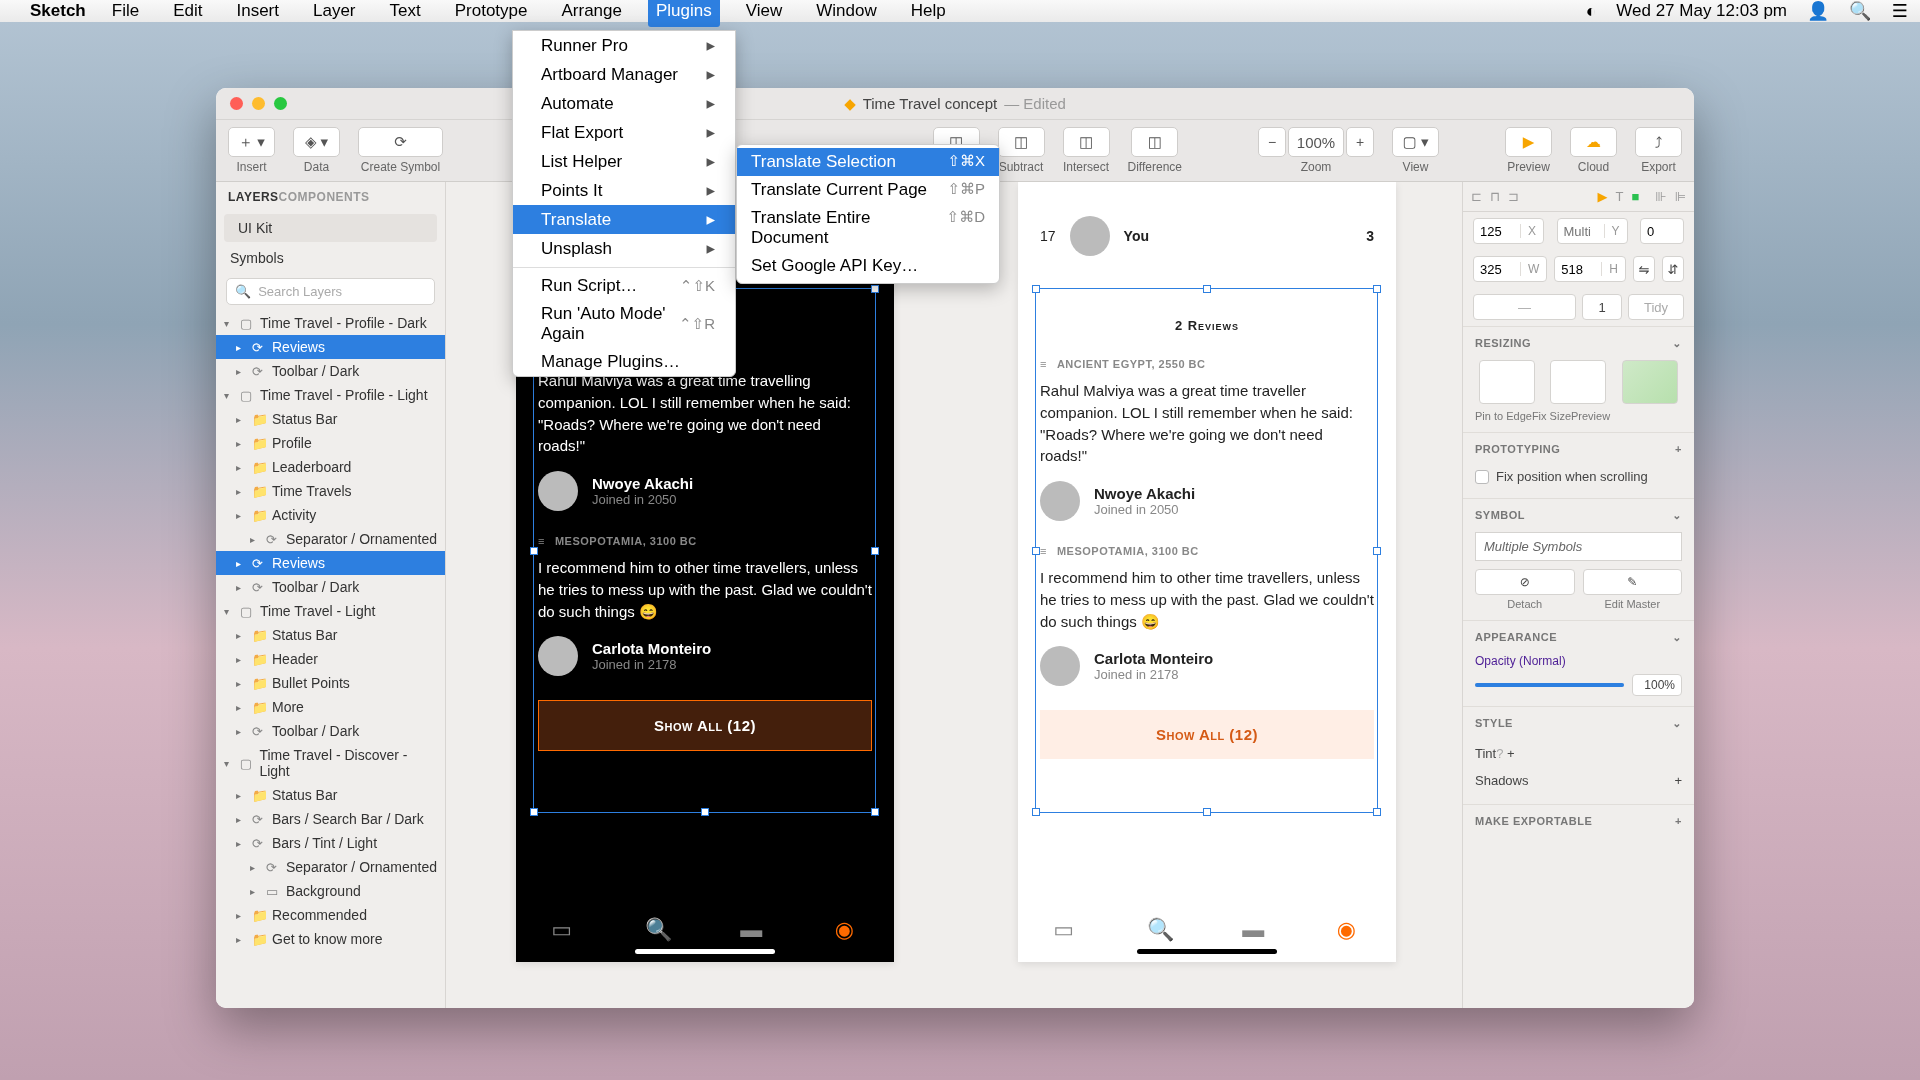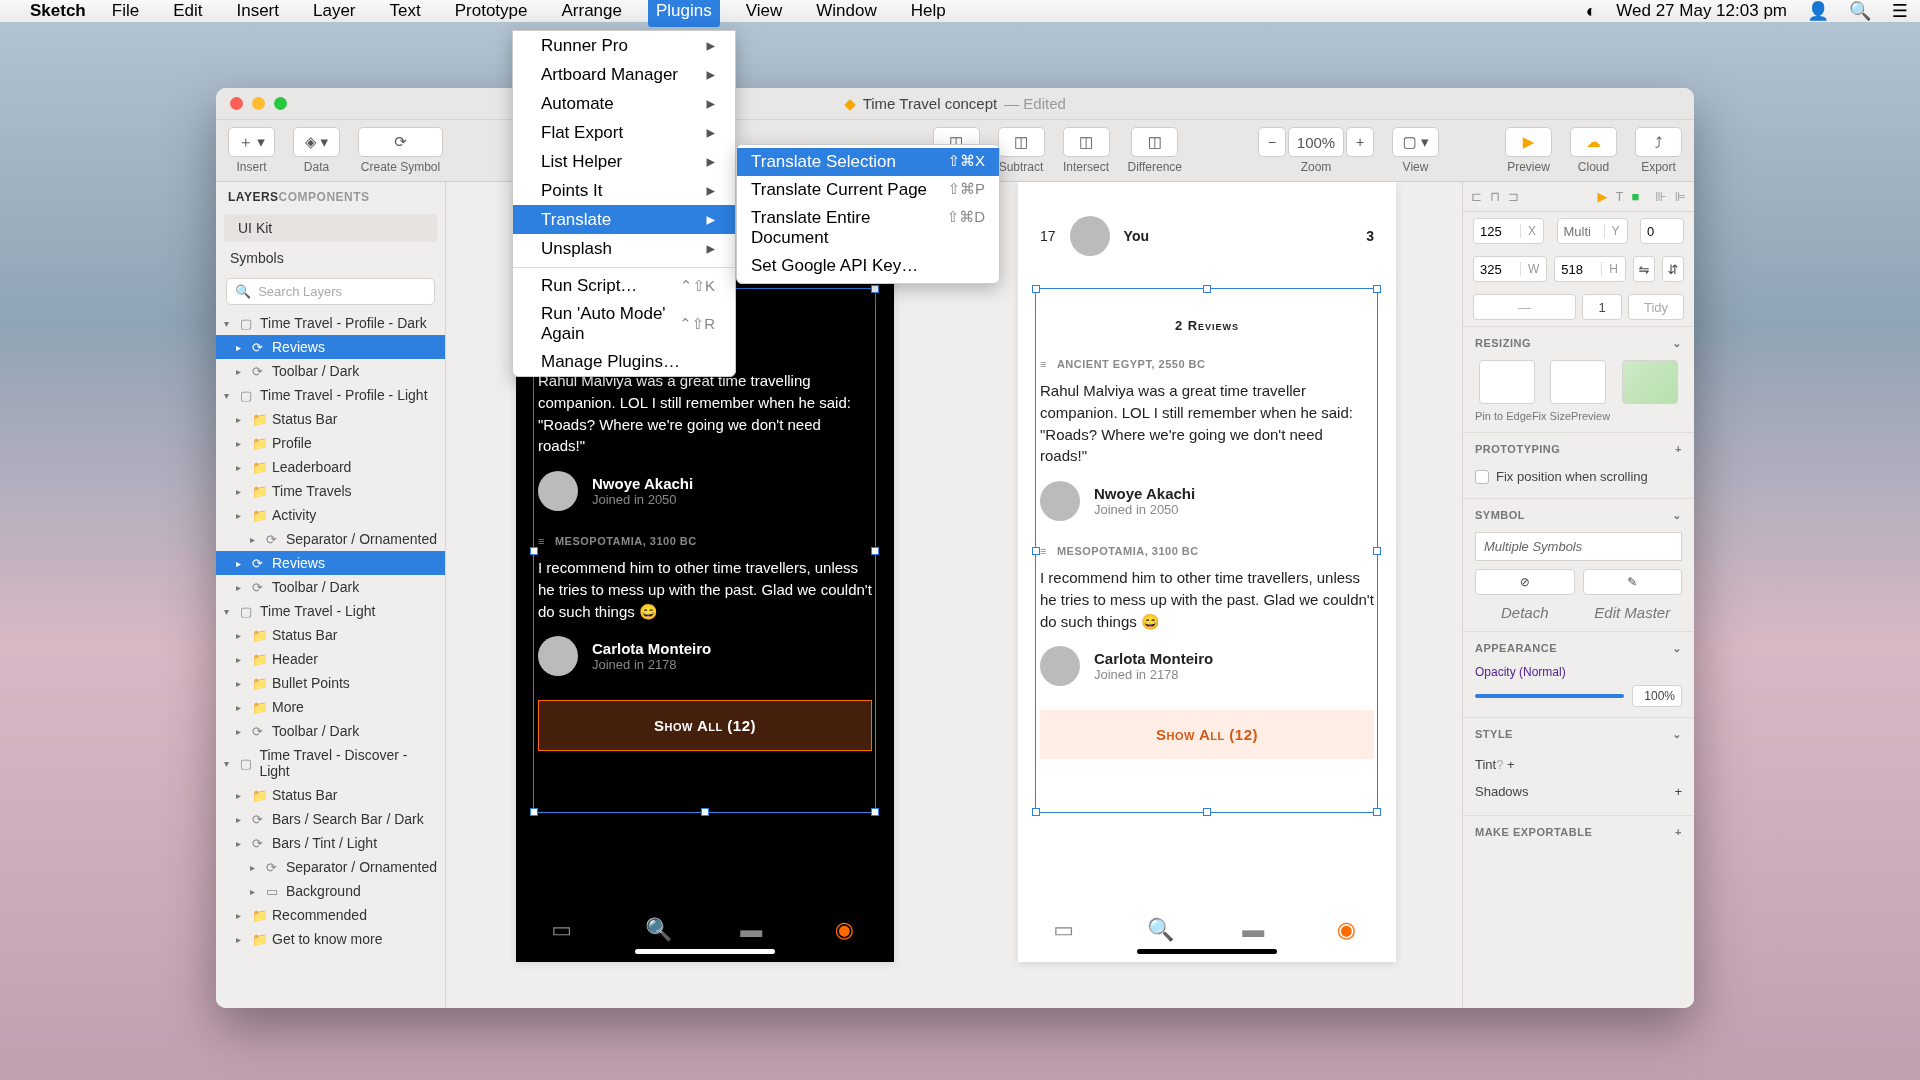--- a/index.html
+++ b/index.html
@@ -105,21 +105,21 @@
 .insp-field { display: flex; align-items: center; background: #fff; border: 1px solid #d5d3d0; border-radius: 4px; height: 26px; }
 .insp-field input { border: none; width: 46px; padding: 3px 6px; font-size: 13px; background: transparent; }
 .insp-field .lab { padding: 0 7px; color: #999; font-size: 12px; border-left: 1px solid #e0ddd9; }
 .insp-section { padding: 10px 12px 6px; font-size: 11px; color: #777; font-weight: 600; letter-spacing: 0.5px; border-top: 1px solid #e0ddd9; display: flex; justify-content: space-between; }
 .insp-content { padding: 4px 12px 10px; }
 .resize-boxes { display: flex; gap: 8px; justify-content: space-around; margin-bottom: 6px; }
 .resize-box { width: 56px; height: 44px; border: 1px solid #d5d3d0; background: #fff; border-radius: 4px; position: relative; }
 .resize-labels { display: flex; justify-content: flex-start; font-size: 11px; color: #777; }
 .btn-pair { display: flex; gap: 8px; }
 .btn-pair .b { flex: 1; background: #fff; border: 1px solid #d5d3d0; border-radius: 4px; padding: 5px; text-align: center; font-size: 12px; }
-.btn-pair .blab { text-align: center; font-size: 15px; color: #777; margin-top: 9px; font-style: italic; }
+.btn-pair .blab { text-align: center; font-size: 11px; color: #777; margin-top: 3px; }
 .select { background: #fff; border: 1px solid #d5d3d0; border-radius: 0; padding: 6px 8px; font-size: 13px; }
 .slider-row { display: flex; align-items: center; gap: 8px; }
 .slider { flex: 1; height: 4px; background: #d0d0d0; border-radius: 2px; position: relative; }
 .slider::after { content:''; position:absolute; left:0; right:0; top:0; height:4px; background:#2d7fe0; border-radius:2px; }
 .slider-val { width: 50px; background: #fff; border: 1px solid #d5d3d0; border-radius: 4px; padding: 3px 6px; font-size: 12px; text-align: right; }
 .checkbox-row { display: flex; align-items: center; gap: 7px; padding: 4px 0; }
 .checkbox { width: 14px; height: 14px; border: 1px solid #bbb; border-radius: 3px; background: #fff; }
 </style>
 </head>
 <body>

